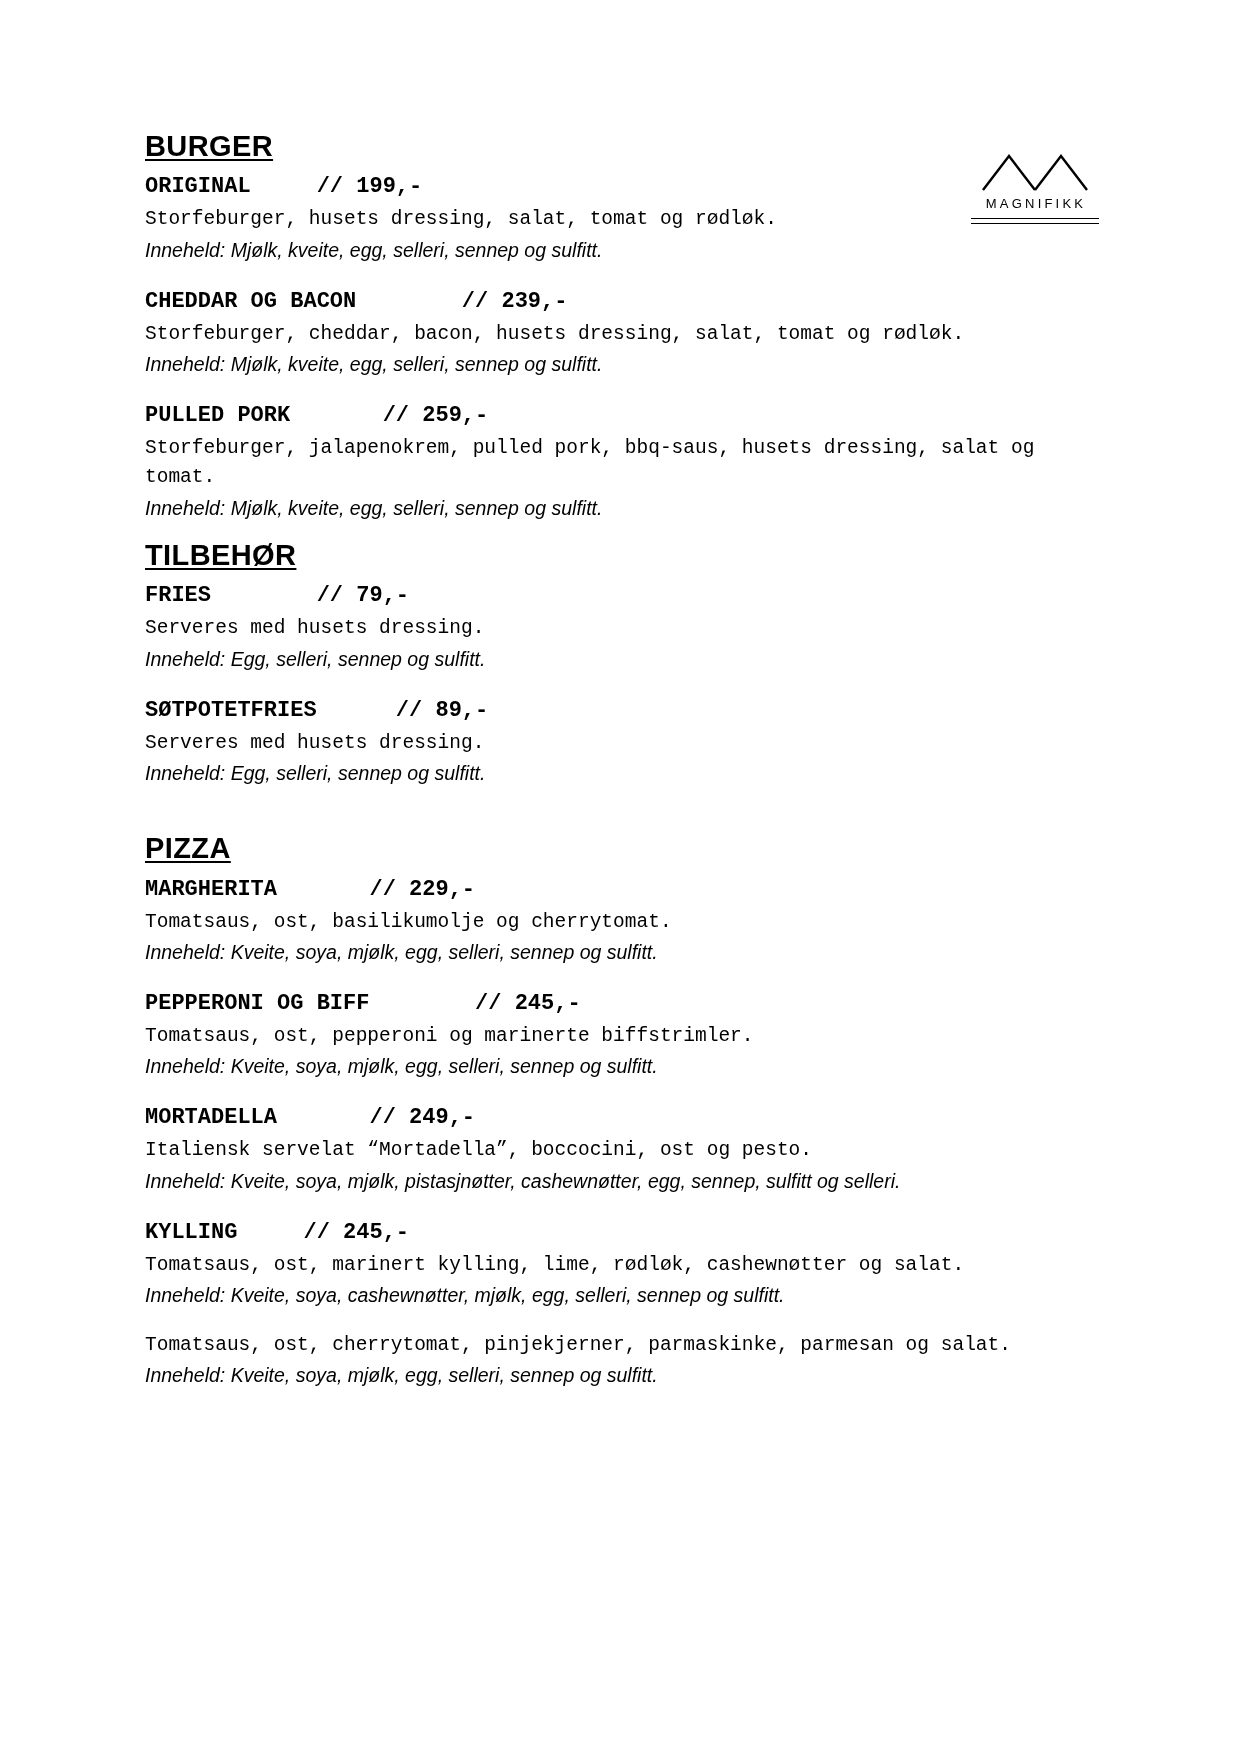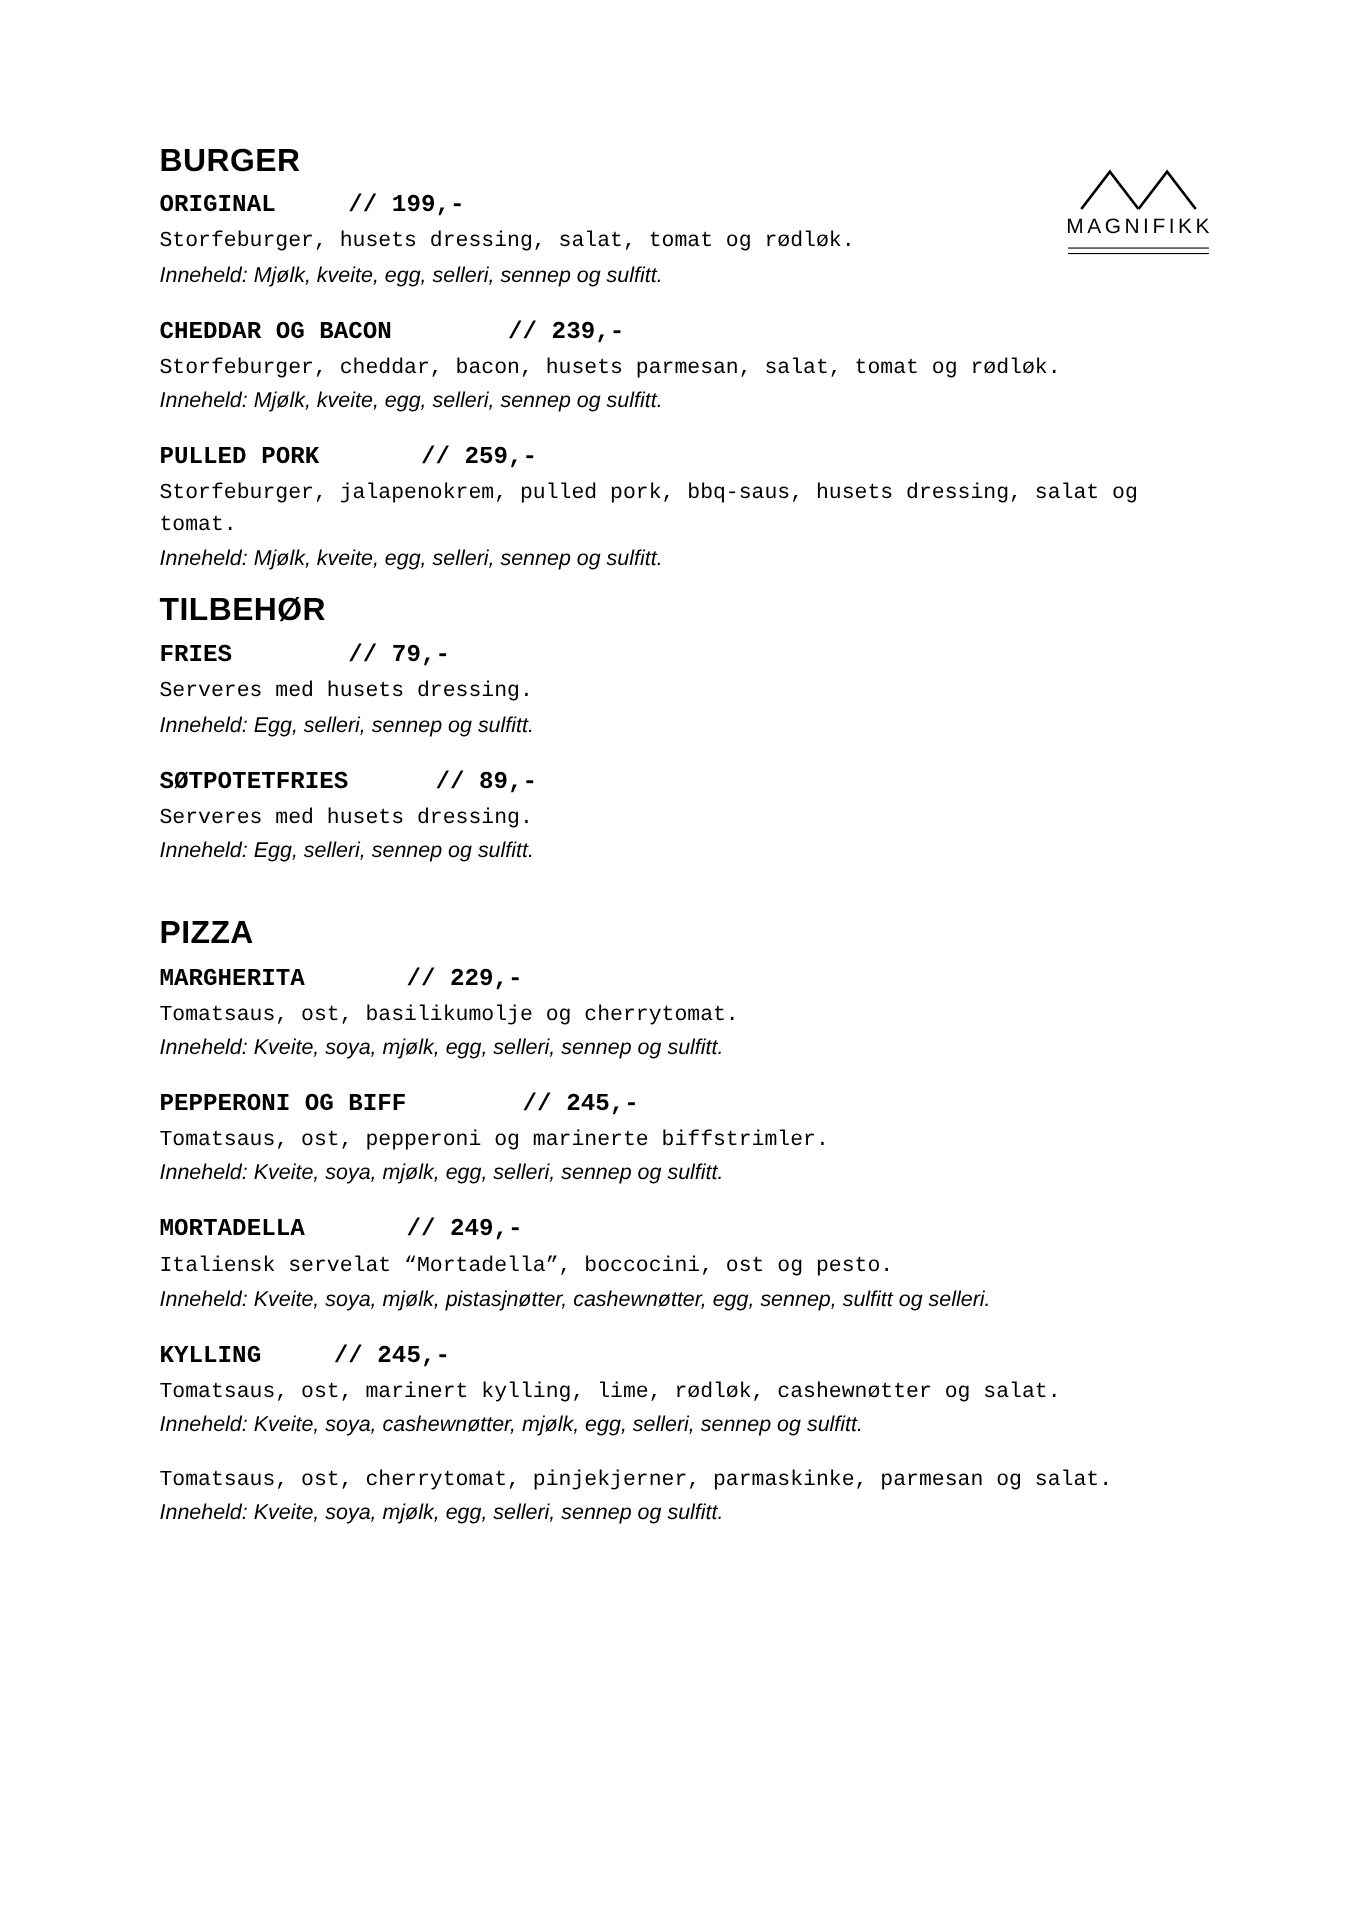--- a/index.html
+++ b/index.html
@@ -29,21 +29,21 @@
     right: 135px;
     width: 145px;
     text-align: center;
   }
   .logo svg {
     display: block;
     margin: 0 auto 2px auto;
   }
   .logo-word {
     font-family: "Liberation Sans", sans-serif;
-    font-size: 19px;
+    font-size: 13px;
     letter-spacing: 3.2px;
     text-align: center;
     padding-left: 3px;
   }
   .logo-rule {
     margin: 7px auto 0 auto;
     width: 128px;
     height: 0;
     border-top: 1.6px solid #000;
   }
@@ -58,20 +58,21 @@
   .section {
     margin: 0;
   }
   .section + .section {
     margin-top: 16px;
   }
   .section-title {
     font-size: 29px;
     font-weight: bold;
     letter-spacing: 0.4px;
+    text-decoration: underline;
     text-underline-offset: 3px;
     margin: 0 0 9px 0;
     line-height: 1.12;
   }
   .item {
     margin-bottom: 21px;
   }
   .item:last-child {
     margin-bottom: 0;
   }
@@ -124,21 +125,21 @@
   <div id="sections-root">
       <div class="section">
         <div class="section-title">BURGER</div>
         <div class="item">
           <div class="item-head"><span class="item-name">ORIGINAL</span><span>     </span><span class="item-price">// 199,-</span></div>
           <div class="item-desc">Storfeburger, husets dressing, salat, tomat og rødløk.</div>
           <div class="item-allergens">Inneheld: Mjølk, kveite, egg, selleri, sennep og sulfitt.</div>
         </div>
         <div class="item">
           <div class="item-head"><span class="item-name">CHEDDAR OG BACON</span><span>        </span><span class="item-price">// 239,-</span></div>
-          <div class="item-desc">Storfeburger, cheddar, bacon, husets parmesan, salat, tomat og rødløk.</div>
+          <div class="item-desc">Storfeburger, cheddar, bacon, husets dressing, salat, tomat og rødløk.</div>
           <div class="item-allergens">Inneheld: Mjølk, kveite, egg, selleri, sennep og sulfitt.</div>
         </div>
         <div class="item">
           <div class="item-head"><span class="item-name">PULLED PORK</span><span>       </span><span class="item-price">// 259,-</span></div>
           <div class="item-desc">Storfeburger, jalapenokrem, pulled pork, bbq-saus, husets dressing, salat og tomat.</div>
           <div class="item-allergens">Inneheld: Mjølk, kveite, egg, selleri, sennep og sulfitt.</div>
         </div>
       </div>
       <div class="section">
         <div class="section-title">TILBEHØR</div>

